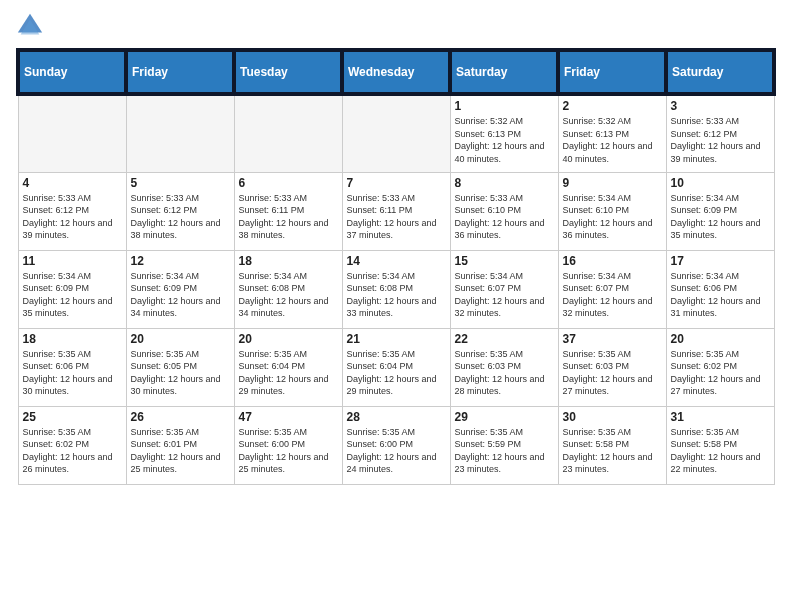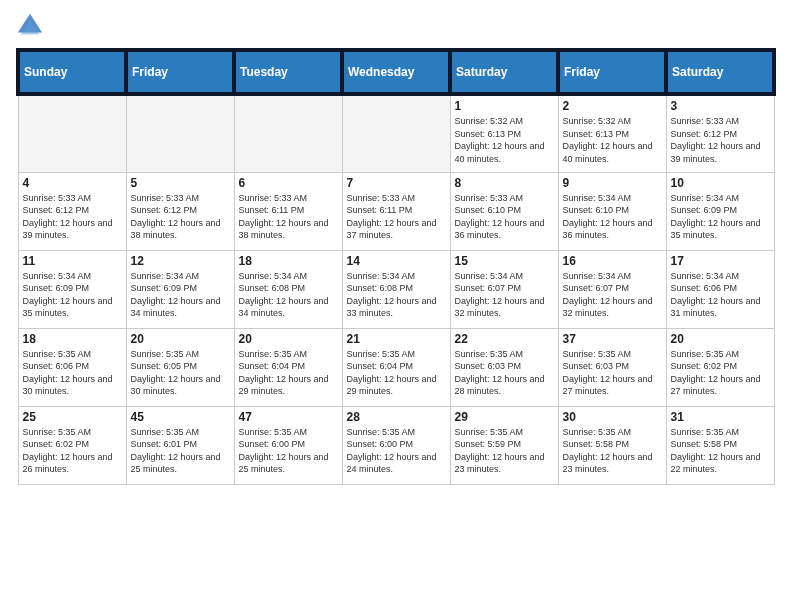--- a/index.html
+++ b/index.html
@@ -307,21 +307,21 @@
         </tr>
         <tr>
           <td>
             <span class="day-num">25</span>
             <div class="day-info">Sunrise: 5:35 AM
 Sunset: 6:02 PM
 Daylight: 12 hours
 and 26 minutes.</div>
           </td>
           <td>
-            <span class="day-num">45</span>
+            <span class="day-num">26</span>
             <div class="day-info">Sunrise: 5:35 AM
 Sunset: 6:01 PM
 Daylight: 12 hours
 and 25 minutes.</div>
           </td>
           <td>
             <span class="day-num">47</span>
             <div class="day-info">Sunrise: 5:35 AM
 Sunset: 6:00 PM
 Daylight: 12 hours

